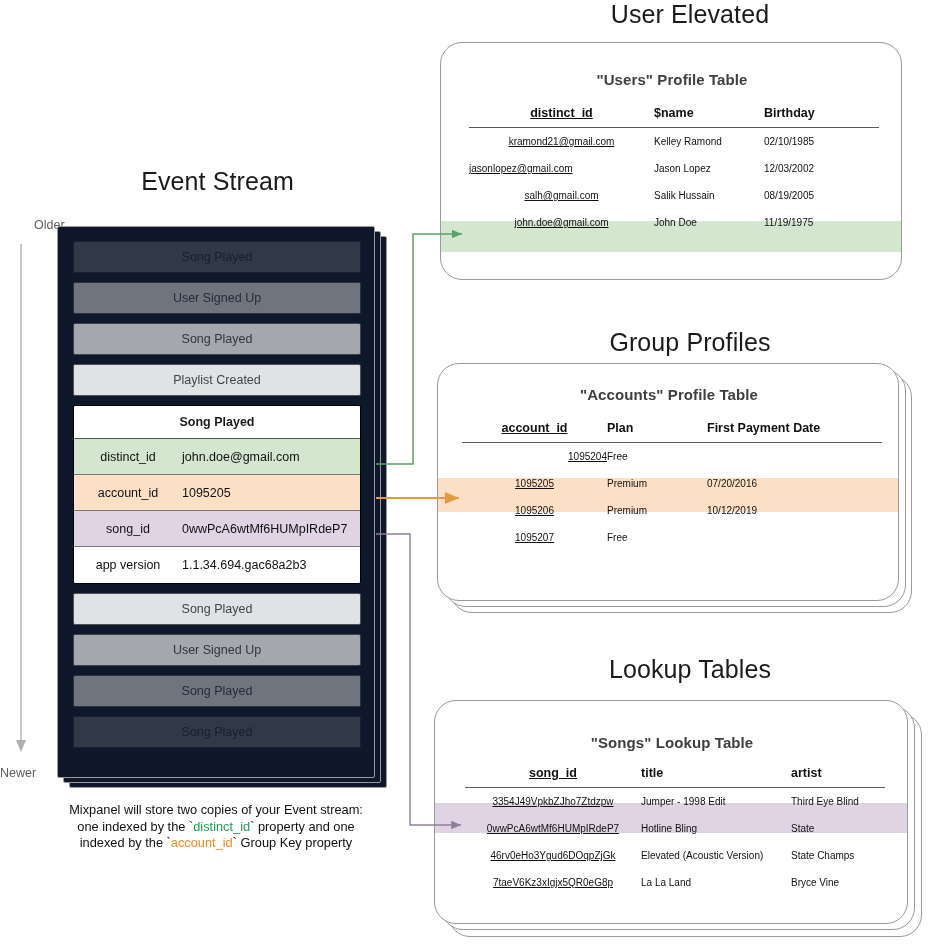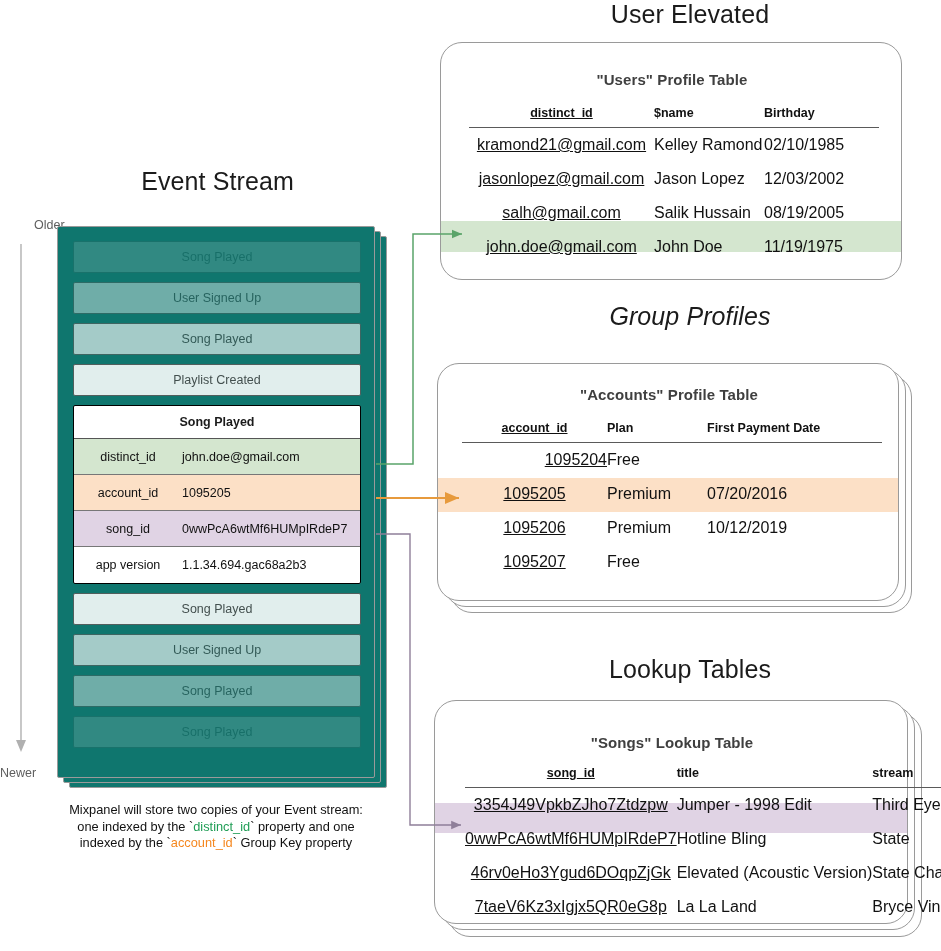--- a/index.html
+++ b/index.html
@@ -21,21 +21,21 @@
   .section-title {
     position:absolute;
     font-size:25px;
     font-weight:400;
     color:#1b1b1b;
     text-align:center;
     letter-spacing:0.1px;
     white-space:nowrap;
   }
   #title-user-profiles  { left:440px; top:0px;   width:500px; }
-  #title-group-profiles { left:440px; top:302px; width:500px;font-style:italic; }
+  #title-group-profiles { left:440px; top:328px; width:500px; }
   #title-lookup-tables  { left:440px; top:655px; width:500px; }
   #title-event-stream   { left:55px;  top:167px; width:325px; }
 
   
   .panel-wrap { position:absolute; }
   .panel-card {
     position:absolute;
     border:1.6px solid #9a9a9a;
     border-radius:22px;
     background:#ffffff;
@@ -65,39 +65,39 @@
     padding:3px 0 7px 0;
     text-align:left;
     white-space:nowrap;
   }
   table.datatable th .th-u { text-decoration:underline; }
   table.datatable thead tr { border-bottom:1.4px solid #5a5a5a; }
   table.datatable td {
     padding:8px 0;
     color:#111;
     white-space:nowrap;
-    font-size:16px;
+    font-size:10px;
   }
   table.datatable td.key { text-decoration:underline; }
   .rowhl {
     position:absolute;
     left:0; right:0;
     z-index:0;
   }
   .rowhl.green  { background:#d4e6cf; }
   .rowhl.orange { background:#fce0c6; }
   .rowhl.purple { background:#e0d3e4; }
 
   
   #event-stream-wrap { position:absolute; left:57px; top:226px; width:330px; height:560px; }
   .es-card {
     position:absolute;
     border:1.5px solid #9a9a9a;
     border-radius:2px;
-    background:#0f766e;
+    background:#0f172a;
   }
   #es-back2 { left:12px; top:10px; width:318px; height:552px; z-index:1; }
   #es-back1 { left:6px;  top:5px;  width:318px; height:552px; z-index:2; }
   #es-front { left:0px;  top:0px;  width:318px; height:552px; z-index:3; }
 
   .es-list { position:absolute; left:15px; top:14px; width:288px; }
   .ev {
     height:32px;
     margin-bottom:9px;
     border:1px solid #5b5b5b;
@@ -252,21 +252,21 @@
                 <th><span>Birthday</span></th>
               </tr>
             </thead>
             <tbody>
               <tr>
                 <td class="key" style="text-align:center;">kramond21@gmail.com</td>
                 <td>Kelley Ramond</td>
                 <td>02/10/1985</td>
               </tr>
               <tr>
-                <td class="key" style="text-align:center;">jasonlopez@gmail.com</td>
+                <td class="key" style="">jasonlopez@gmail.com</td>
                 <td>Jason Lopez</td>
                 <td>12/03/2002</td>
               </tr>
               <tr>
                 <td class="key" style="text-align:center;">salh@gmail.com</td>
                 <td>Salik Hussain</td>
                 <td>08/19/2005</td>
               </tr>
               <tr>
                 <td class="key" style="text-align:center; background:transparent;">john.doe@gmail.com</td>
@@ -334,21 +334,21 @@
         <div class="tbl-title" style="position:absolute;left:0;top:33px;width:474px;">"Songs" Lookup Table</div>
 
         <div class="rowhl purple" style="top:102px; height:30px;"></div>
 
         <div style="position:absolute; left:30px; top:62px; width:420px;">
           <table class="datatable">
             <thead>
               <tr>
                 <th style="width:176px; text-align:center;"><span class="th-u">song_id</span></th>
                 <th style="width:150px;"><span>title</span></th>
-                <th><span>stream</span></th>
+                <th><span>artist</span></th>
               </tr>
             </thead>
             <tbody>
               <tr>
                 <td class="key" style="text-align:center;">3354J49VpkbZJho7Ztdzpw</td>
                 <td>Jumper - 1998 Edit</td>
                 <td>Third Eye Blind</td>
               </tr>
               <tr>
                 <td class="key" style="text-align:center; background:transparent;">0wwPcA6wtMf6HUMpIRdeP7</td>

